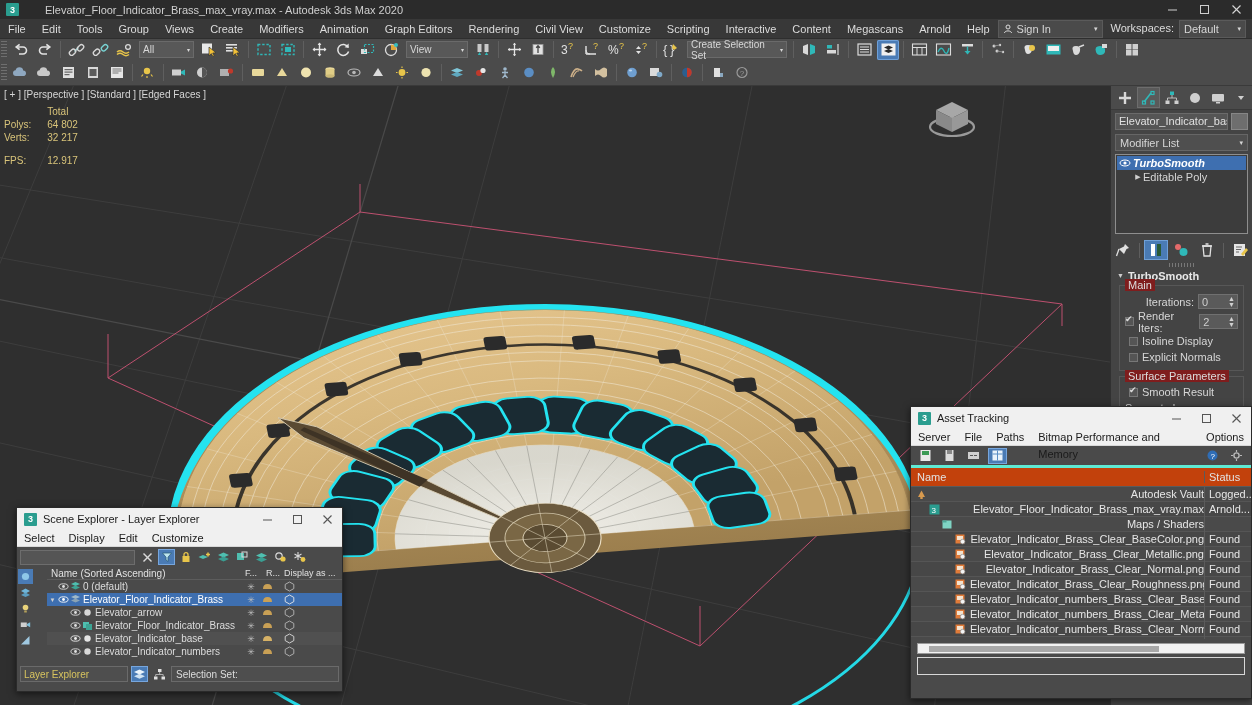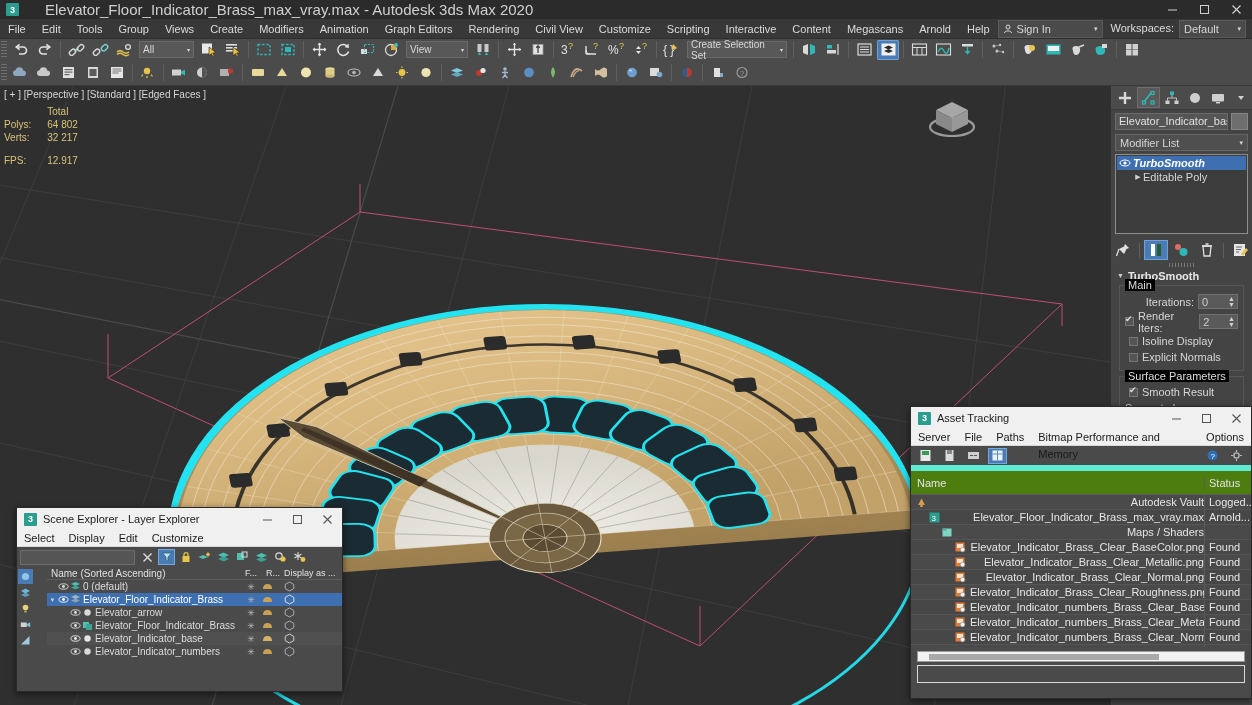--- a/index.html
+++ b/index.html
@@ -18,21 +18,21 @@
   
   .titlebar {
     position: absolute; left:0; top:0; width:1252px; height:19px;
     background:#2b2b2b; display:flex; align-items:center;
   }
   .titlebar .tb-icon {
     width: 13px; height: 13px; margin-left:6px; margin-right:6px;
     background:#2a9d8f; color:#fff; font-size:9px; font-weight:bold;
     display:flex; align-items:center; justify-content:center; border-radius:1px;
   }
-  .titlebar .tb-title { font-size:15px; color:#cfcfcf; white-space:nowrap;padding-left:20px; }
+  .titlebar .tb-title { font-size:11px; color:#cfcfcf; white-space:nowrap;padding-left:20px; }
   .titlebar .tb-btns { margin-left:auto; display:flex; height:19px; }
   .titlebar .tb-btn {
     width:32px; height:19px; display:flex; align-items:center; justify-content:center;
     color:#d0d0d0; font-size:11px;
   }
 
   
   .menubar {
     position:absolute; left:0; top:19px; width:1252px; height:20px;
     background:#383838; display:flex; align-items:center; border-bottom:1px solid #2e2e2e;
@@ -142,21 +142,21 @@
     display:block; width:26px; height:4px;
     background-image: repeating-linear-gradient(to right,#787878 0px,#787878 1px,transparent 1px,transparent 3px);
   }
   .rollout { margin:0 2px; }
   .rollout-hdr { display:flex; align-items:center; height:15px; font-size:11px; font-weight:bold; color:#e8e8e8; padding-left:4px;}
   .rollout-hdr .tri { font-size:7px; margin-right:4px; color:#ccc;}
   .grp {
     border:1px solid #575757; margin:2px 6px 5px 6px; padding:7px 5px 5px 5px; position:relative;
   }
   .grp-title {
-    position:absolute; top:-7px; left:5px; background:#000000; padding:0 3px; font-size:11px; color:#dcdcdc;
+    position:absolute; top:-7px; left:5px; background:#7f1d1d; padding:0 3px; font-size:11px; color:#dcdcdc;
   }
   .prow { display:flex; align-items:center; height:17px; margin-bottom:3px; font-size:11px;}
   .prow .plabel { margin-left:auto; padding-right:4px; }
   .spin {
     width:40px; height:15px; background:#5a5a5a; border:1px solid #707070;
     display:flex; align-items:center; padding-left:3px; font-size:11px; color:#cdcdcd;
   }
   .spin .ar { margin-left:auto; padding-right:2px; font-size:7px; line-height:6px; text-align:center; color:#d0d0d0;}
   .chk { width:9px; height:9px; border:1px solid #777; background:#555; margin-right:4px; position:relative; flex:0 0 auto;}
   .chk.on::after {
@@ -179,22 +179,22 @@
   .win-menubar .wm {
     padding:0 7px; font-size:11px; color:#1a1a1a; height:17px; line-height:17px;
   }
 
   
   #asset-win { left:910px; top:406px; width:342px; height:293px; }
   .at-toolbar { height:19px; background:#4a4a4a; display:flex; align-items:center; padding-left:5px;}
   .at-tb-btn { width:19px; height:16px; display:flex; align-items:center; justify-content:center; margin-right:5px;}
   .at-tb-btn.sel { background:#4a7bb5; box-shadow: inset 0 0 0 1px #77a6dd;}
   .at-head {
-    height:30px; background:#4d7c0f; display:flex; align-items:center;
-    font-size:11px; color:#e2e2e2; border-bottom:1px solid #5b5b5b; border-top:6px solid #5eead4;
+    height:22px; background:#c2410c; display:flex; align-items:center;
+    font-size:11px; color:#e2e2e2; border-bottom:1px solid #5b5b5b; border-top:3px solid #5eead4;
   }
   .at-head .c1 { flex:1; padding-left:6px; }
   .at-head .c2 { width:47px; padding-left:4px; border-left:1px solid #5b5b5b; }
   .at-list { background:#4a4a4a; height:152px; overflow:hidden; }
   .at-row {
     height:15px; display:flex; align-items:center; font-size:11px; color:#e6e6e6;
     border-bottom:1px solid #555555;
   }
   .at-row:nth-child(even) { background:#474747; }
   .at-row .nm { flex:1; display:flex; align-items:center; overflow:hidden; white-space:nowrap;justify-content:space-between;}
@@ -1680,15 +1680,37 @@
           </span>
           <span class="cd">
             <svg width="11" height="11" viewBox="0 0 11 11">
                 <path d="M5.5 1 L9.8 3.4 L9.8 7.6 L5.5 10 L1.2 7.6 L1.2 3.4 Z" fill="none" stroke="#b8b8b8" stroke-width=".9"></path>
               </svg>
           </span>
         </div>
       </div>
     </div>
 
+    <div class="se-footer">
+      <div class="se-f-combo">
+        <span>Layer Explorer</span>
+      </div>
+      <div class="se-f-btn sel">
+        <svg width="13" height="13" viewBox="0 0 13 13">
+            <path d="M6.5 1.5 L12 4 L6.5 6.5 L1 4 Z" fill="#eaf3fb"></path>
+            <path d="M6.5 5.8 L12 8.3 L6.5 10.8 L1 8.3 Z" fill="#cfe2f2"></path>
+          </svg>
+      </div>
+      <div class="se-f-btn">
+        <svg width="13" height="13" viewBox="0 0 13 13">
+            <rect x="5" y="1" width="3.5" height="3" fill="#e0e0e0"></rect>
+            <rect x="1" y="8.5" width="3.5" height="3" fill="#e0e0e0"></rect>
+            <rect x="8.5" y="8.5" width="3.5" height="3" fill="#e0e0e0"></rect>
+            <path d="M6.7 4 V6.5 M2.7 8.5 V6.5 H10.2 V8.5" stroke="#b8b8b8" stroke-width=".9" fill="none"></path>
+          </svg>
+      </div>
+      <div class="se-f-set">
+        <span>Selection Set:</span>
+      </div>
+    </div>
   </div>
 
 </div>
 
 </body></html>

